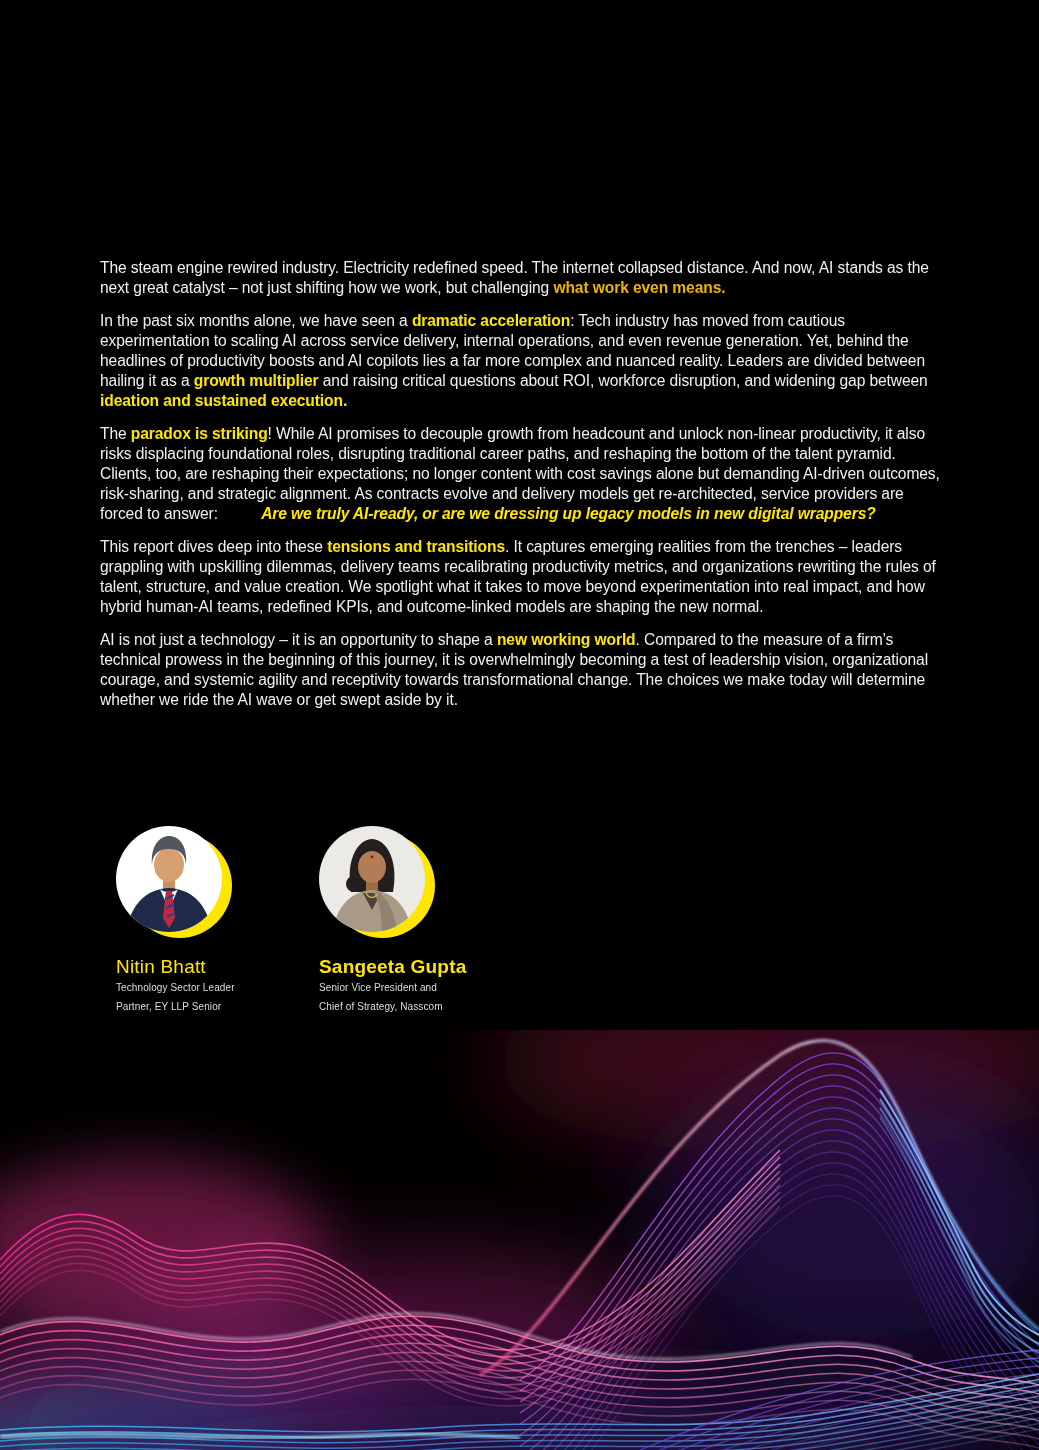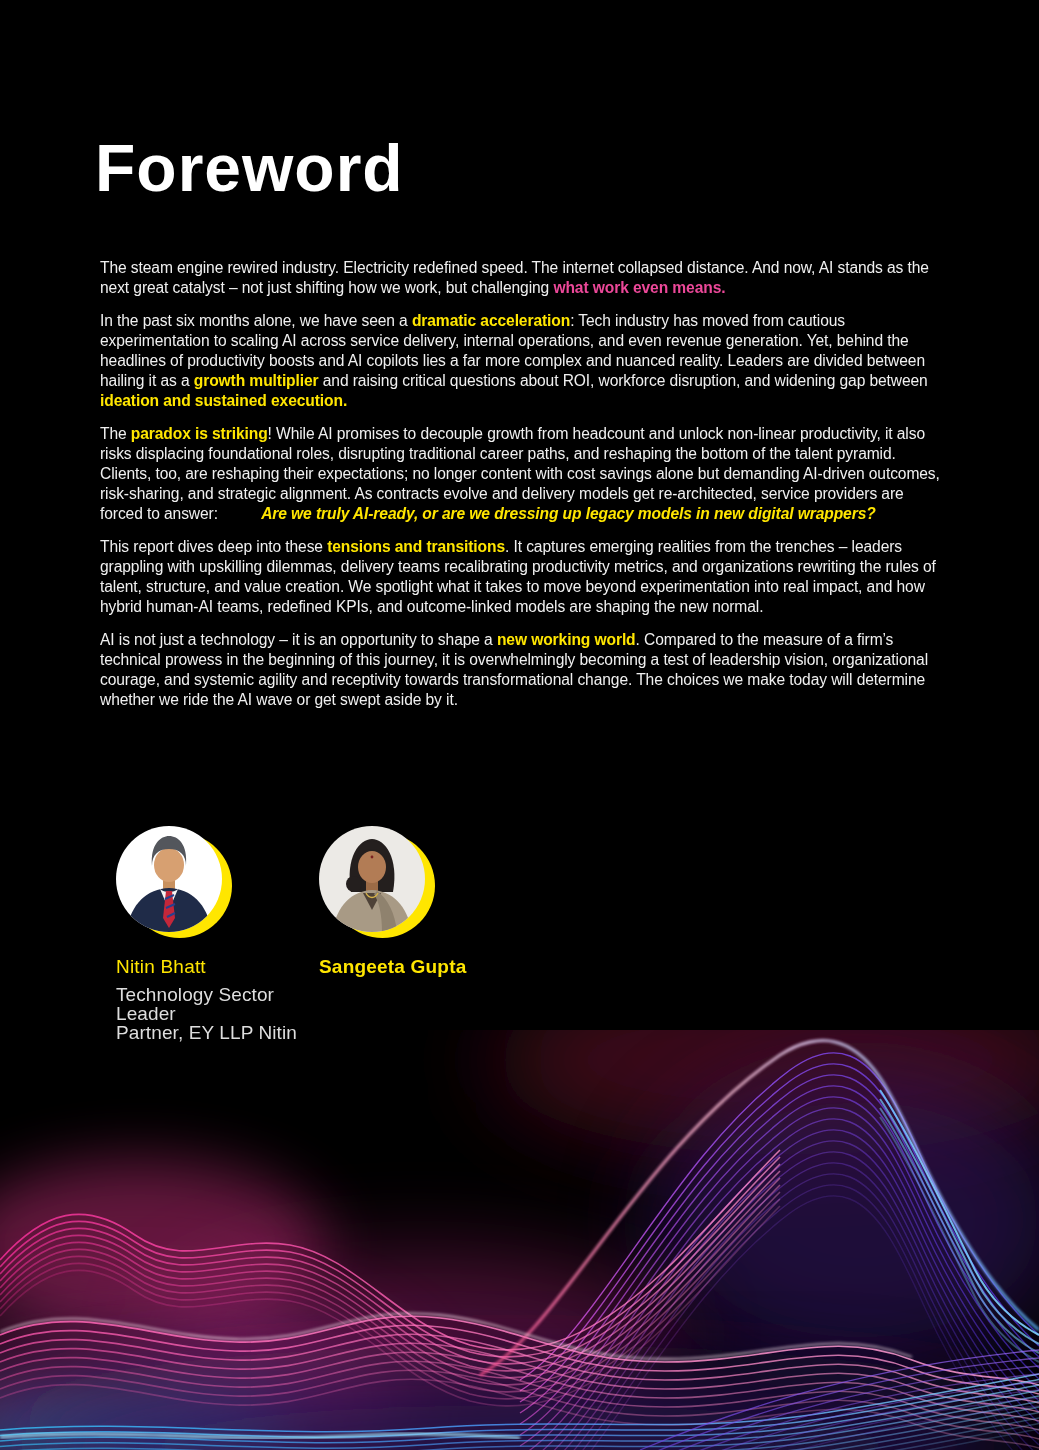--- a/index.html
+++ b/index.html
@@ -24,33 +24,32 @@
   .accent{color:#ffe600;font-weight:bold;}
   .accent-italic{color:#ffe600;font-weight:bold;font-style:italic;margin-left:39px;}
 
   .people{position:absolute;left:116px;top:826px;display:flex;}
   .person{width:203px;}
   .avatar-wrap{position:relative;width:122px;height:117px;}
   .crescent{position:absolute;left:11px;top:7px;width:105px;height:105px;border-radius:50%;background:#ffe600;}
   .photo{position:absolute;left:0;top:0;width:106px;height:106px;border-radius:50%;overflow:hidden;}
   .photo svg{display:block;}
   .name{color:#ffe600;font-size:19px;margin-top:13px;letter-spacing:.2px;}
-  .role{color:#dedede;font-size:19px;line-height:19px;margin-top:7px;letter-spacing:.1px;}
+  .role{color:#dedede;font-size:10px;line-height:19px;margin-top:0;letter-spacing:.1px;}
 
   .wave{position:absolute;left:0;bottom:0;width:1039px;height:420px;}
 </style>
 </head>
 <body style="background: rgb(0, 0, 0);">
 
 <div class="page">
 
-  <h1 class="page-title">Foreword</h1>
 
   <div class="content">
-    <p><span>The steam engine rewired industry. Electricity redefined speed. The internet collapsed distance. And now, AI stands as the next great catalyst – not just shifting how we work, but challenging </span><span class="accent" style="color: #ec4899;">what work even means.</span></p>
+    <p><span>The steam engine rewired industry. Electricity redefined speed. The internet collapsed distance. And now, AI stands as the next great catalyst – not just shifting how we work, but challenging </span><span class="accent" style="color: #eab308;">what work even means.</span></p>
 
     <p><span>In the past six months alone, we have seen a </span><span class="accent" style="color: rgb(255, 230, 0);">dramatic acceleration</span><span>: Tech industry has moved from cautious experimentation to scaling AI across service delivery, internal operations, and even revenue generation. Yet, behind the headlines of productivity boosts and AI copilots lies a far more complex and nuanced reality. Leaders are divided between hailing it as a </span><span class="accent" style="color: rgb(255, 230, 0);">growth multiplier</span><span> and raising critical questions about ROI, workforce disruption, and widening gap between </span><span class="accent" style="color: rgb(255, 230, 0);">ideation and sustained execution.</span></p>
 
     <p><span>The </span><span class="accent" style="color: rgb(255, 230, 0);">paradox is striking</span><span>! While AI promises to decouple growth from headcount and unlock non-linear productivity, it also risks displacing foundational roles, disrupting traditional career paths, and reshaping the bottom of the talent pyramid. Clients, too, are reshaping their expectations; no longer content with cost savings alone but demanding AI-driven outcomes, risk-sharing, and strategic alignment. As contracts evolve and delivery models get re-architected, service providers are forced to answer: </span><span class="accent-italic" style="color: rgb(255, 230, 0);">Are we truly AI-ready, or are we dressing up legacy models in new digital wrappers?</span></p>
 
     <p><span>This report dives deep into these </span><span class="accent" style="color: rgb(255, 230, 0);">tensions and transitions</span><span>. It captures emerging realities from the trenches – leaders grappling with upskilling dilemmas, delivery teams recalibrating productivity metrics, and organizations rewriting the rules of talent, structure, and value creation. We spotlight what it takes to move beyond experimentation into real impact, and how hybrid human-AI teams, redefined KPIs, and outcome-linked models are shaping the new normal.</span></p>
 
     <p><span>AI is not just a technology – it is an opportunity to shape a </span><span class="accent" style="color: rgb(255, 230, 0);">new working world</span><span>. Compared to the measure of a firm’s technical prowess in the beginning of this journey, it is overwhelmingly becoming a test of leadership vision, organizational courage, and systemic agility and receptivity towards transformational change. The choices we make today will determine whether we ride the AI wave or get swept aside by it.</span></p>
 
   </div>
@@ -71,21 +70,21 @@
             <path d="M50,65 L56,65 L59,92 L53,102 L47,92 Z" fill="#c3273a"></path>
             <line x1="49" y1="73" x2="58" y2="69" stroke="#27408f" stroke-width="2"></line>
             <line x1="50" y1="82" x2="59" y2="78" stroke="#27408f" stroke-width="2"></line>
             <line x1="51" y1="91" x2="59" y2="87" stroke="#27408f" stroke-width="2"></line>
           </svg>
         </div>
       </div>
       <div class="name" style="color: rgb(255, 230, 0);">Nitin Bhatt</div>
       <div class="role">
         <span>Technology Sector Leader</span><br>
-        <span>Partner, EY LLP Nitin</span>
+        <span>Partner, EY LLP Senior</span>
       </div>
     </div>
 
     <div class="person">
       <div class="avatar-wrap">
         <div class="crescent" style="background: rgb(255, 230, 0);"></div>
         <div class="photo">
           <svg width="106" height="106" viewBox="0 0 106 106">
             <rect width="106" height="106" fill="#eceae6"></rect>
             <path d="M32,66 C26,32 40,13 53,13 C66,13 80,32 74,66 Z" fill="#241f1e"></path>
@@ -95,20 +94,24 @@
             <path d="M38,36 C39,20 46,15 53,15 C60,15 67,20 68,36 C64,26 60,23 53,23 C46,23 42,26 38,36 Z" fill="#241f1e"></path>
             <circle cx="53" cy="31" r="1.4" fill="#7a2020"></circle>
             <path d="M13,106 C18,79 33,65 53,64 C73,65 88,79 93,106 Z" fill="#a89a85"></path>
             <path d="M44,67 L53,84 L62,67 Z" fill="#4e4238"></path>
             <path d="M58,65 C69,73 76,87 78,106 L63,106 C63,88 60,76 55,68 Z" fill="#8f826e"></path>
             <path d="M47,67 C50,73 56,73 59,67" stroke="#d4b24a" stroke-width="1.4" fill="none"></path>
           </svg>
         </div>
       </div>
       <div class="name" style="color: rgb(255, 230, 0); font-weight: bold;">Sangeeta Gupta</div>
+      <div class="role">
+        <span>Senior Vice President and</span><br>
+        <span>Chief of Strategy, Nasscom</span>
+      </div>
     </div>
 
   </div>
 
   <svg class="wave" viewBox="0 0 1039 420" preserveAspectRatio="none">
     <defs>
       <filter id="b45" x="-60%" y="-60%" width="220%" height="220%">
           <feGaussianBlur stdDeviation="45"></feGaussianBlur>
         </filter>
       <filter id="b30" x="-60%" y="-60%" width="220%" height="220%">

